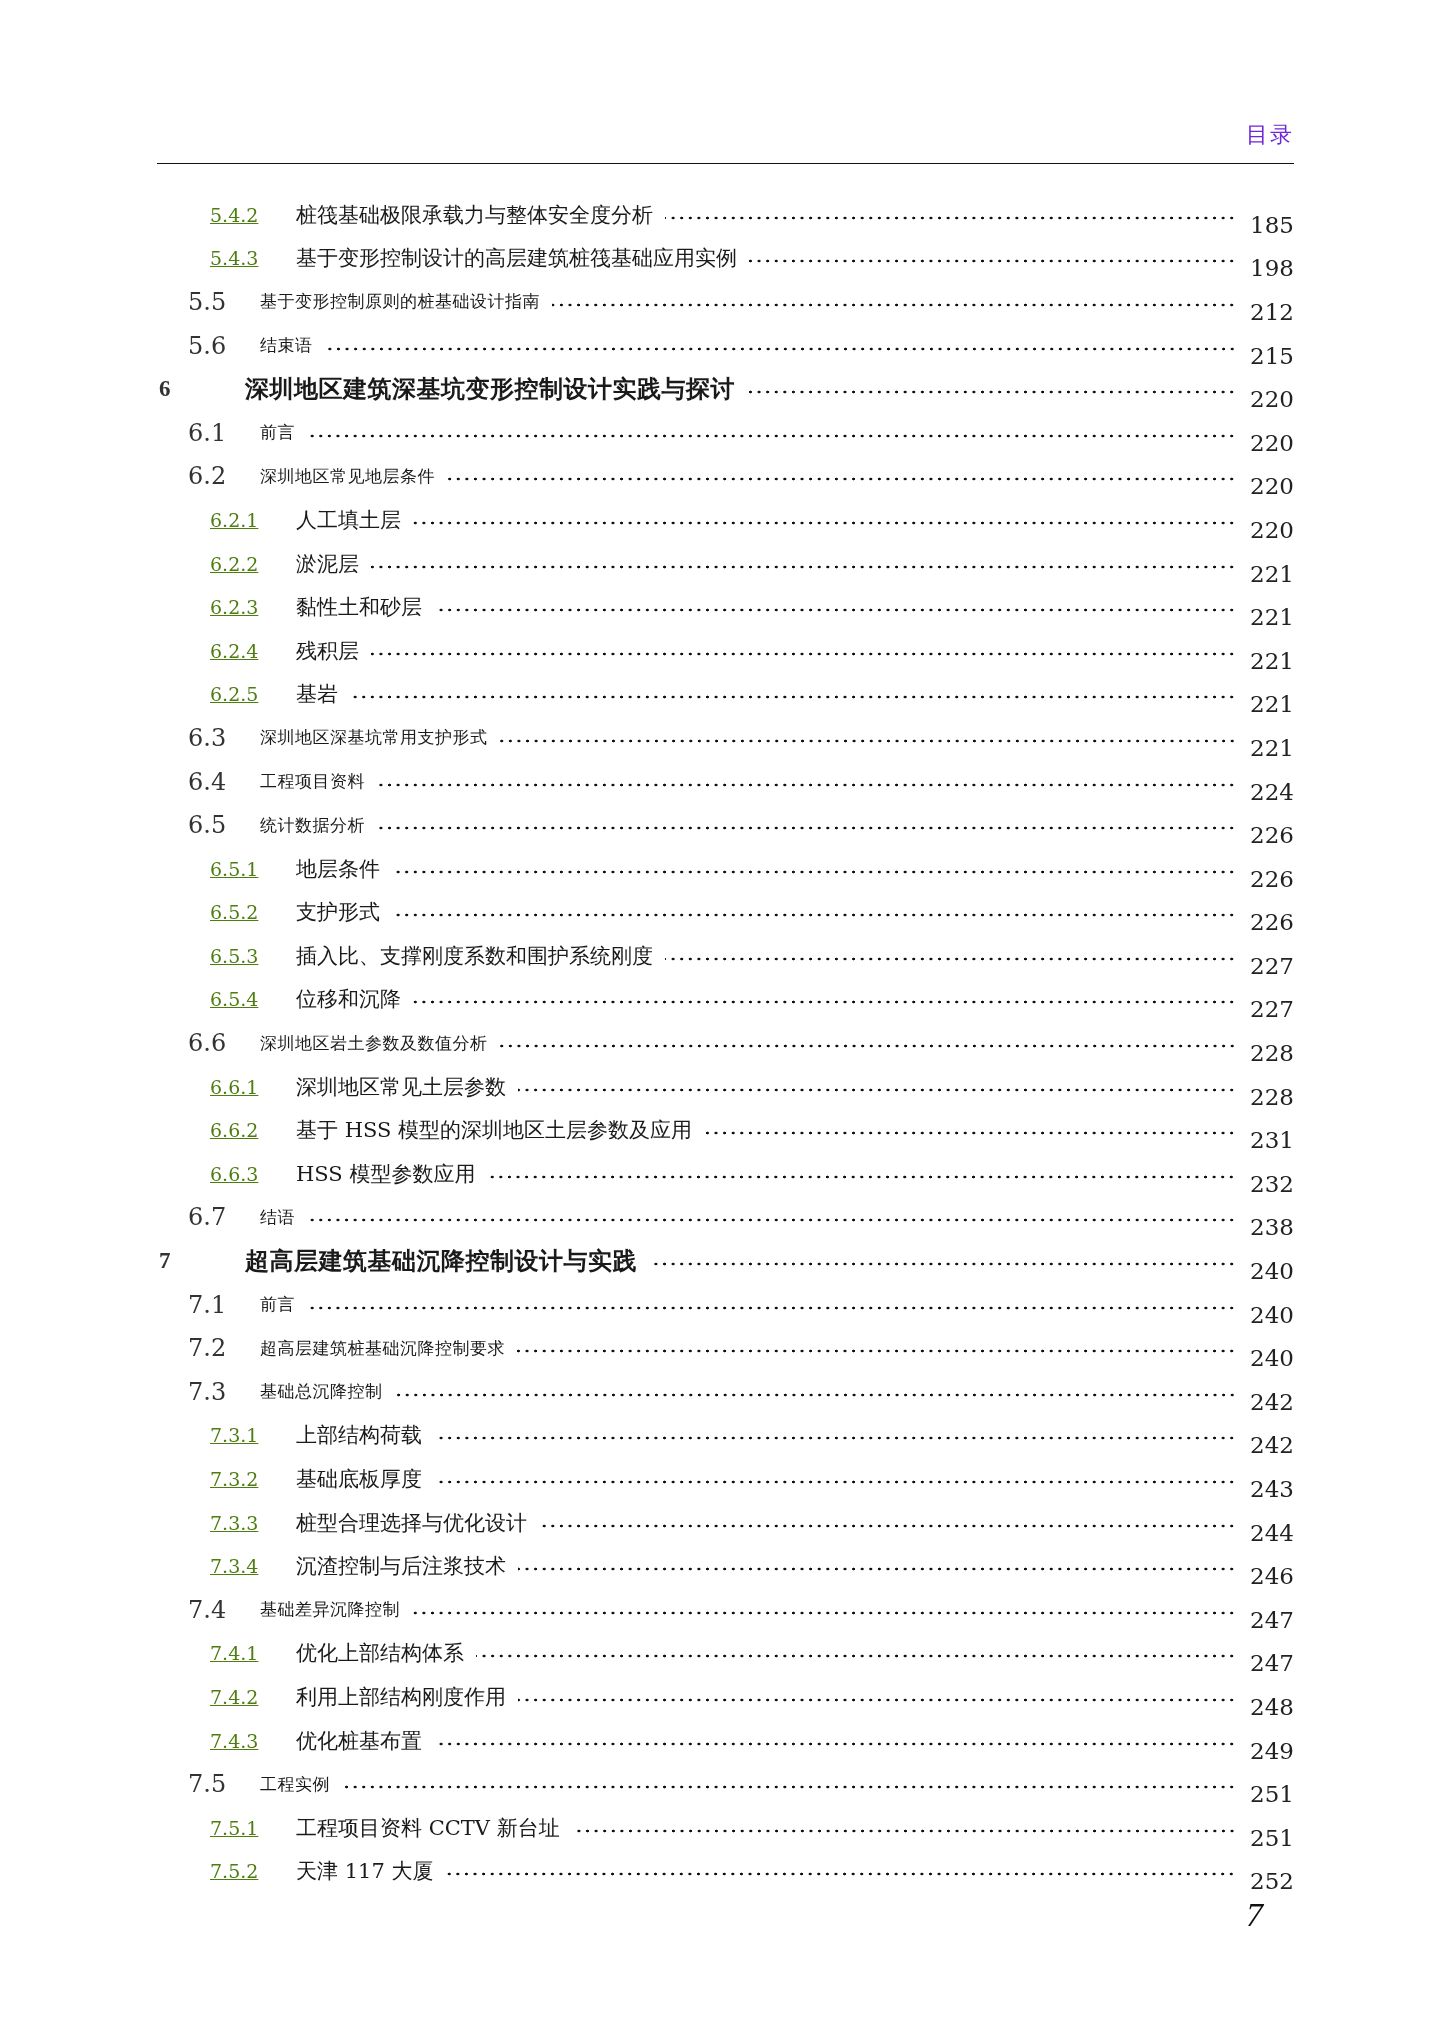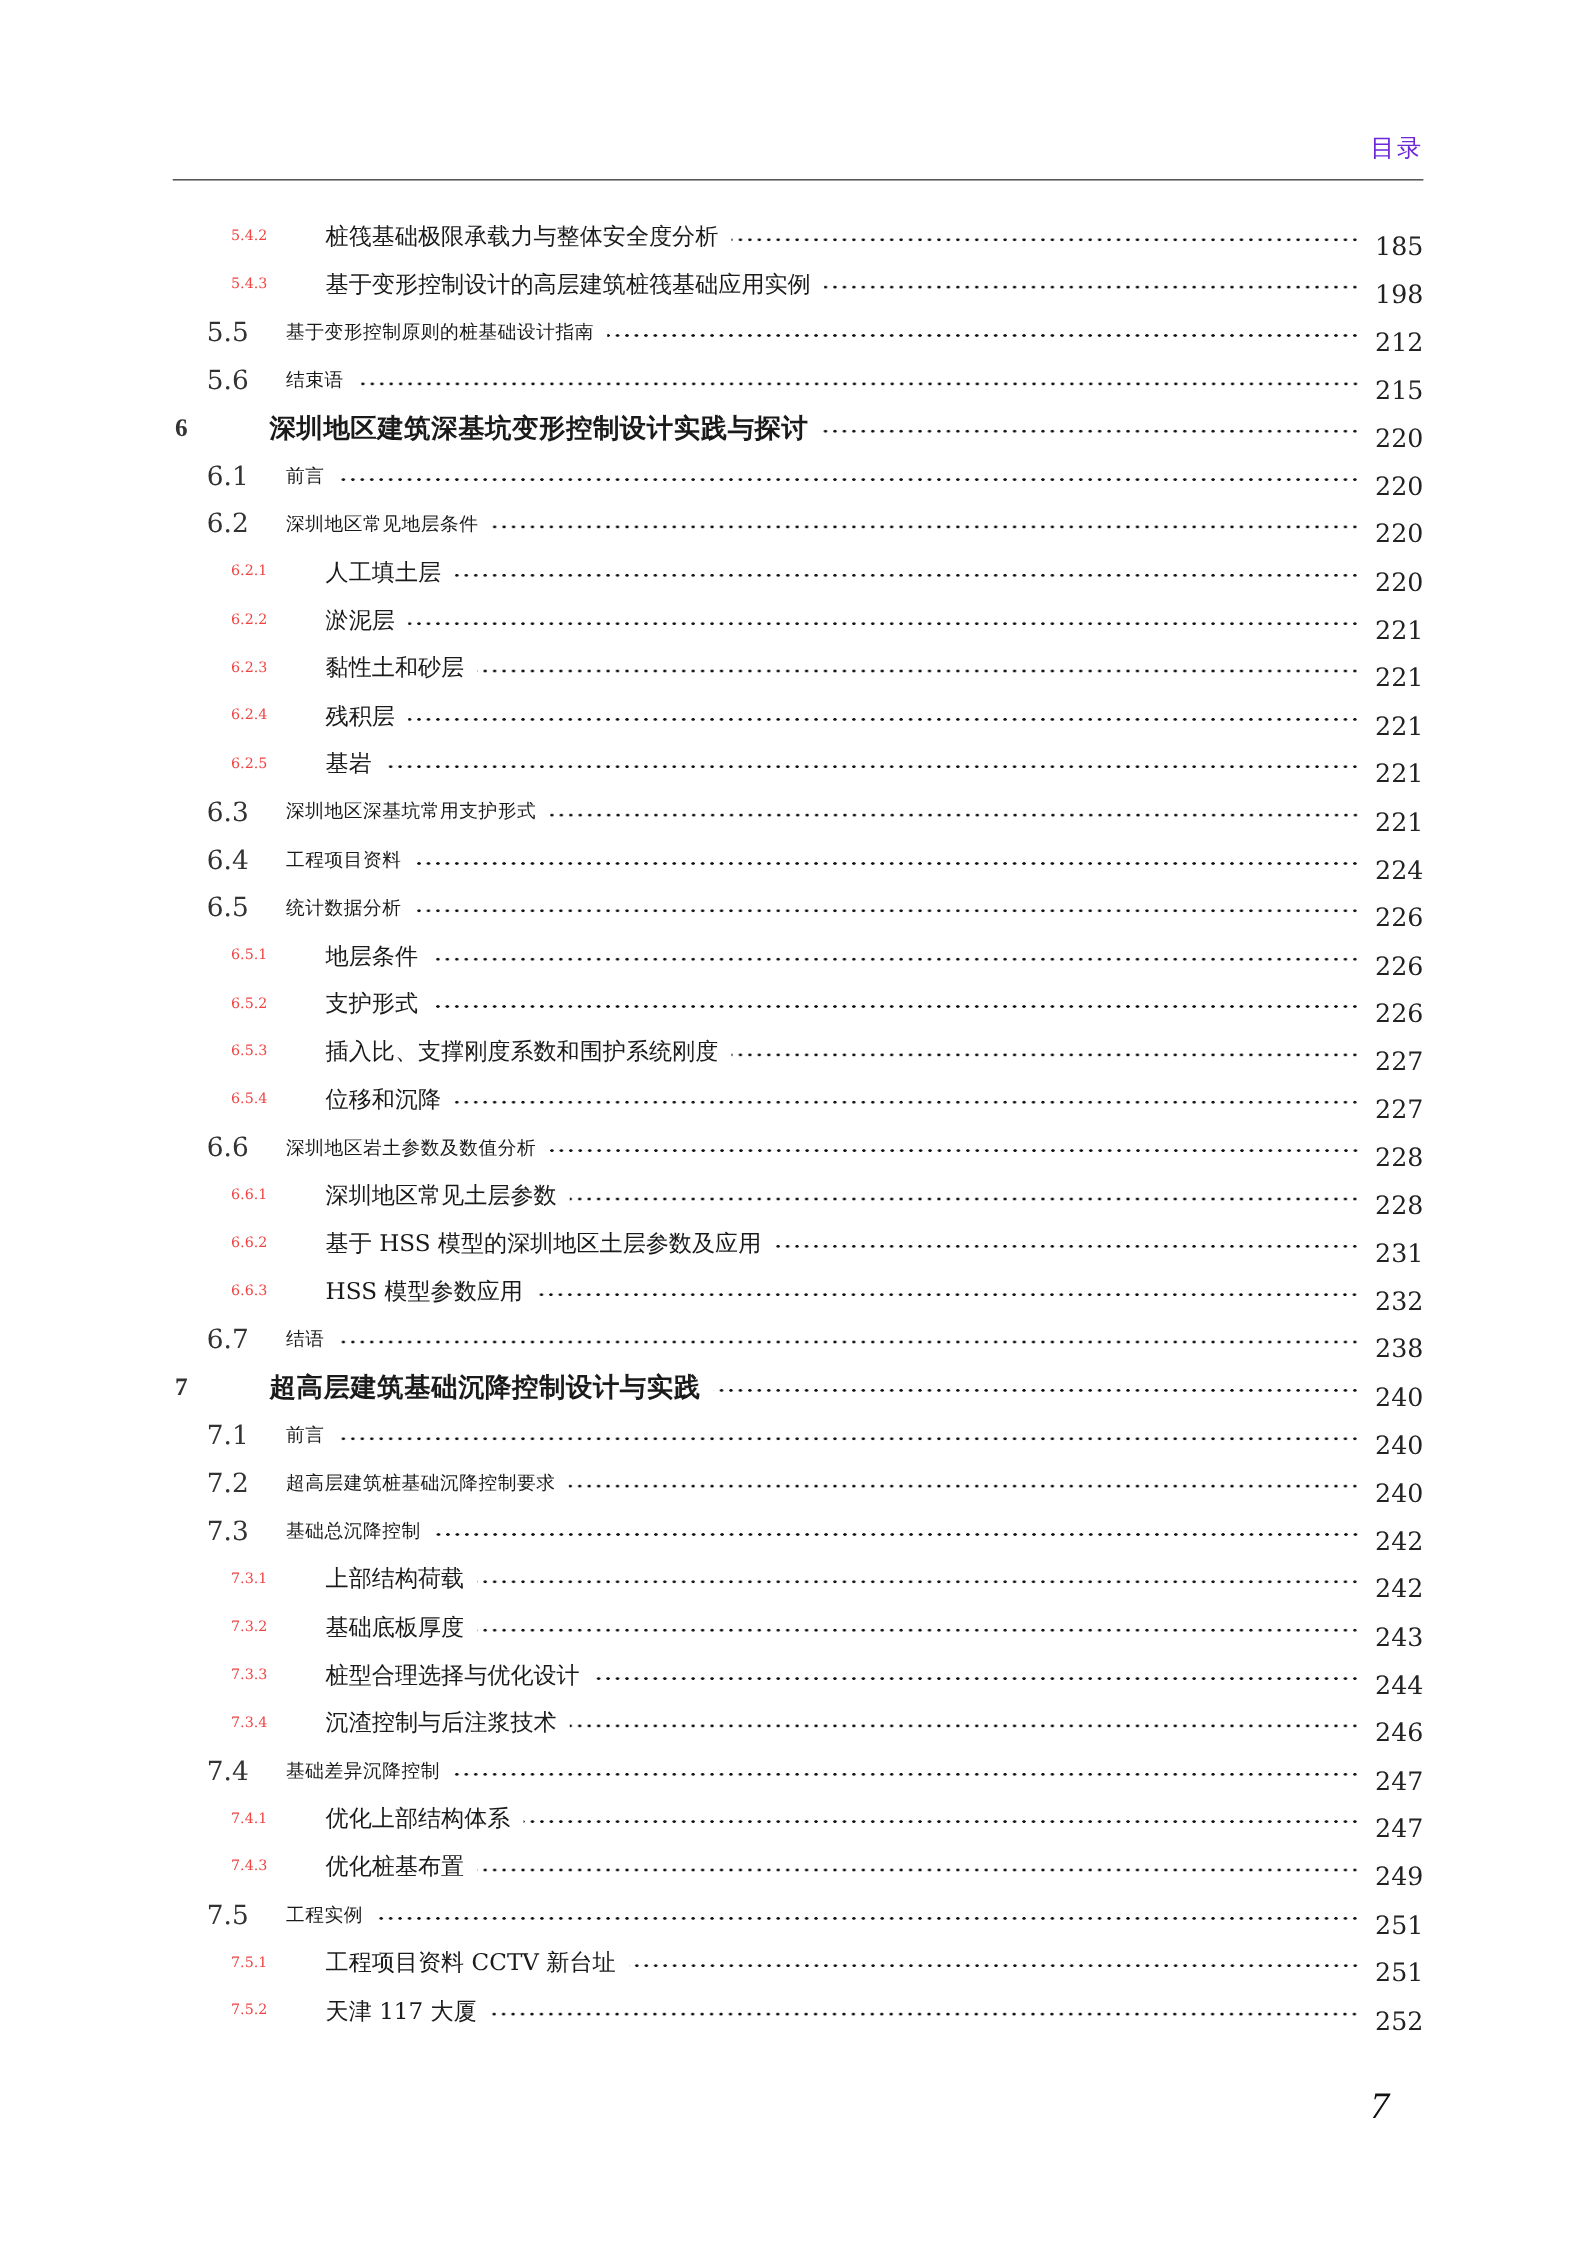--- a/index.html
+++ b/index.html
@@ -34,21 +34,21 @@
   }
   .toc-row .page { flex: none; width: 48px; text-align: right; font-size: 23px; color: #222; margin-top: 20px; }
 
   
   .lvl1 .num { width: 46px; padding-left: 2px; font-weight: bold; font-size: 23px; font-family: "Liberation Serif", serif; }
   .lvl1 .title { font-weight: bold; font-size: 24px; font-family: "DejaVu Sans", sans-serif; letter-spacing: 0.5px; margin-left: 40px; }
   
   .lvl2 .num { width: 72px; padding-left: 31px; font-size: 24px; }
   .lvl2 .title { font-size: 17px; letter-spacing: 0.5px; }
   
-  .lvl3 .num { width: 86px; padding-left: 53px; font-size: 13px; color: #ef4444; }
+  .lvl3 .num { width: 86px; padding-left: 53px; font-size: 19px; color: #4d7c0f; text-decoration: underline; }
   .lvl3 .title { font-size: 21px; }
 
   .folio {
     position: absolute; left: 1246px; top: 1896px; font-size: 34px;
     font-style: italic; font-family: "Liberation Serif", serif; color: #111;
   }
 </style>
 </head>
 <body>
 
@@ -254,20 +254,26 @@
       <span class="leader"></span>
       <span class="page">247</span>
     </div>
     <div class="toc-row lvl3">
       <span class="num">7.4.1</span>
       <span class="title">优化上部结构体系</span>
       <span class="leader"></span>
       <span class="page">247</span>
     </div>
     <div class="toc-row lvl3">
+      <span class="num">7.4.2</span>
+      <span class="title">利用上部结构刚度作用</span>
+      <span class="leader"></span>
+      <span class="page">248</span>
+    </div>
+    <div class="toc-row lvl3">
       <span class="num">7.4.3</span>
       <span class="title">优化桩基布置</span>
       <span class="leader"></span>
       <span class="page">249</span>
     </div>
     <div class="toc-row lvl2">
       <span class="num">7.5</span>
       <span class="title">工程实例</span>
       <span class="leader"></span>
       <span class="page">251</span>

